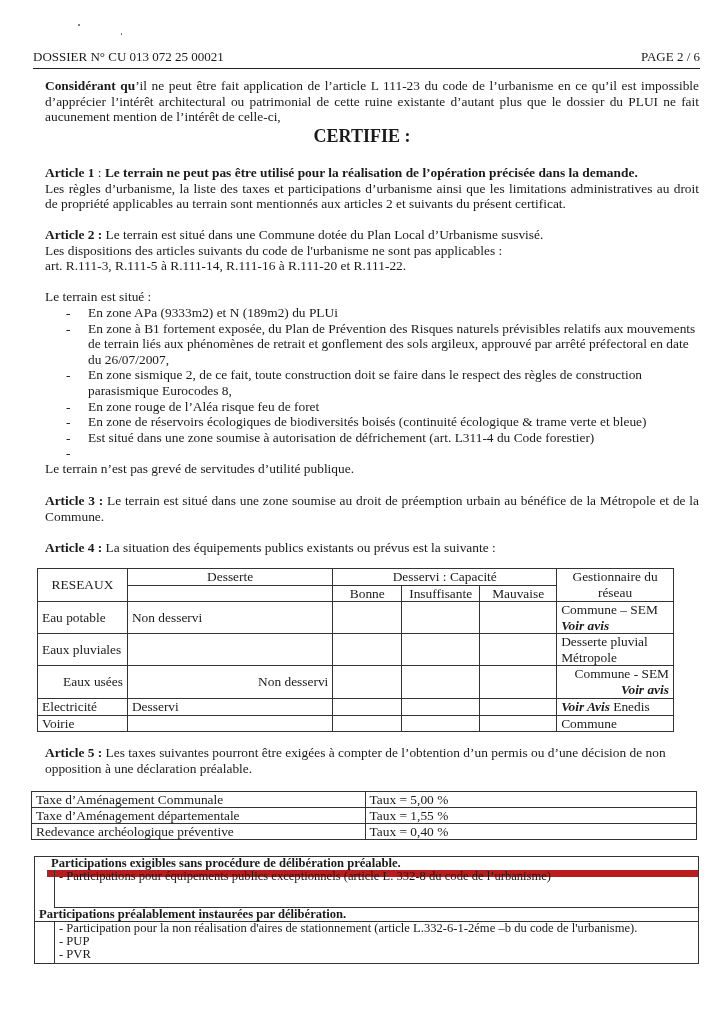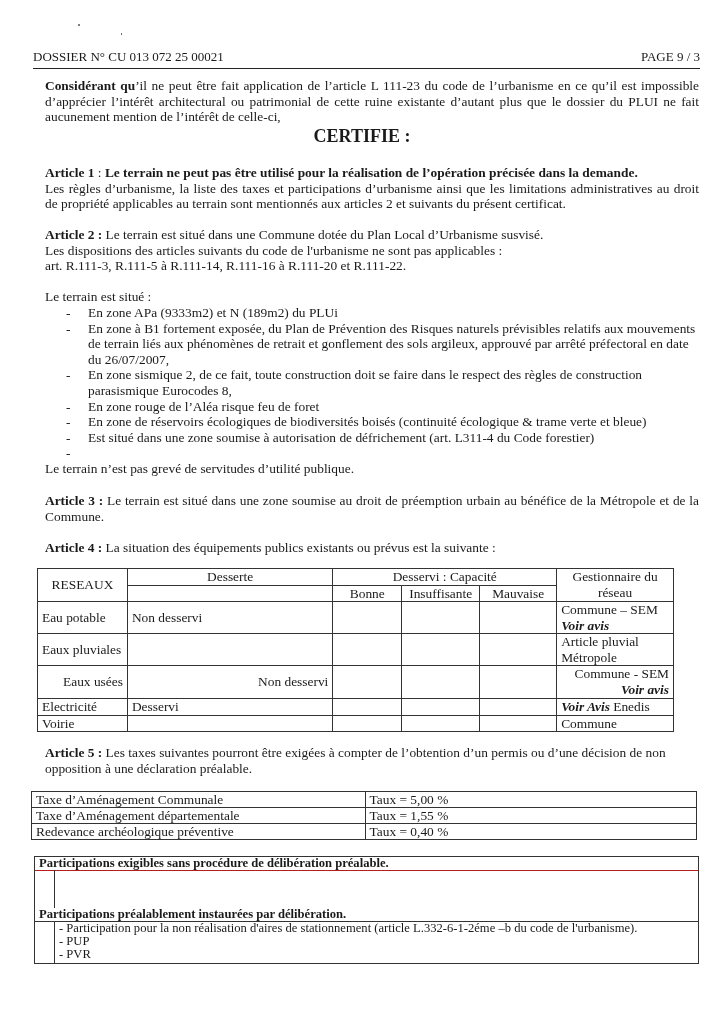--- a/index.html
+++ b/index.html
@@ -18,33 +18,33 @@
   .bullets .item { position:relative; padding-left:43px; }
   .bullets .dash { position:absolute; left:21px; top:0; }
   table { border-collapse:collapse; position:absolute; }
   td, th { border:1px solid #333; padding:0 4px; font-weight:normal; vertical-align:top; }
   .t1 td { font-size:13.4px; line-height:15.5px; }
   .t1 .center { text-align:center; }
   .t1 .mid { vertical-align:middle; }
   i { font-style:italic;font-weight:bold; }
   .t2 td { font-size:13.4px; line-height:15px; height:15px; }
   .part { left:34px; top:856px; width:665px; height:108px; border:1px solid #333; box-sizing:border-box; }
-  .part .h { position:absolute; left:0; right:0; height:13px; font-weight:bold; font-size:12.6px; line-height:13px; padding-left:4px; border-bottom:1px solid #b91c1c; }
+  .part .h { position:absolute; left:12px; right:0; height:13px; font-weight:bold; font-size:12.6px; line-height:13px; padding-left:4px; border-bottom:7px solid #b91c1c; }
   .part .box { position:absolute; left:0; width:20px; border-right:1px solid #333; box-sizing:border-box; }
   .part .row { position:absolute; left:20px; right:0; border-bottom:1px solid #333; box-sizing:border-box; font-size:12.6px; line-height:13.2px; padding-left:4px; }
 </style>
 </head>
 <body>
 
 <div class="speck" style="left:78px;top:24px;"></div>
 <div class="speck" style="left:121px;top:33px;width:1px;height:2px;"></div>
 
 <div class="abs hdr">
   <span class="left">DOSSIER N° CU 013 072 25 00021</span>
-  <span class="right">PAGE 9 / 3</span>
+  <span class="right">PAGE 2 / 6</span>
 </div>
 <div class="abs hdr-rule"></div>
 
 <div class="abs para" style="top:78px;">
   <b>Considérant qu</b><span>’il ne peut être fait application de l’article L 111-23 du code de l’urbanisme en ce qu’il est impossible d’apprécier l’intérêt architectural ou patrimonial de cette ruine existante d’autant plus que le dossier du PLUI ne fait aucunement mention de l’intérêt de celle-ci,</span>
 </div>
 
 <div class="abs title">CERTIFIE :</div>
 
 <div class="abs para" style="top:165px;">
@@ -109,21 +109,21 @@
     <td></td>
     <td></td>
     <td><span>Commune – SEM</span><br><i>Voir avis</i><span></span></td>
   </tr>
   <tr style="height:31px;margin-left:11px;">
     <td class="mid">Eaux pluviales</td>
     <td class="mid"></td>
     <td></td>
     <td></td>
     <td></td>
-    <td><span>Article pluvial</span><br><i></i><span>Métropole</span></td>
+    <td><span>Desserte pluvial</span><br><i></i><span>Métropole</span></td>
   </tr>
   <tr style="height:33px;text-align:right;">
     <td class="mid">Eaux usées</td>
     <td class="mid">Non desservi</td>
     <td></td>
     <td></td>
     <td></td>
     <td><span>Commune - SEM</span><br><i>Voir avis</i><span></span></td>
   </tr>
   <tr style="height:16px;">
@@ -166,20 +166,23 @@
   <tr>
     <td>Redevance archéologique préventive</td>
     <td>Taux  = 0,40 %</td>
   </tr>
 </tbody>
   </table>
 
 <div class="abs part">
   <div class="h" style="top:0;">Participations exigibles sans procédure de délibération préalable.</div>
   <div class="box" style="top:13px; height:38px;"></div>
+  <div class="row" style="top:13px; height:38px;">
+    <span>- Participations pour équipements publics exceptionnels (article L. 332-8 du code de l’urbanisme)</span>
+  </div>
   <div class="h" style="top:51px; left:0; border-bottom:1px solid #333;">Participations préalablement instaurées par délibération.</div>
   <div class="box" style="top:65px; height:41px;"></div>
   <div class="row" style="top:65px; height:41px; border-bottom:none;">
     <span>- Participation pour la non réalisation d'aires de stationnement (article L.332-6-1-2éme –b du code de l'urbanisme).</span><br>
     <span>- PUP</span><br>
     <span>- PVR</span>
   </div>
 </div>
 
 </body></html>

